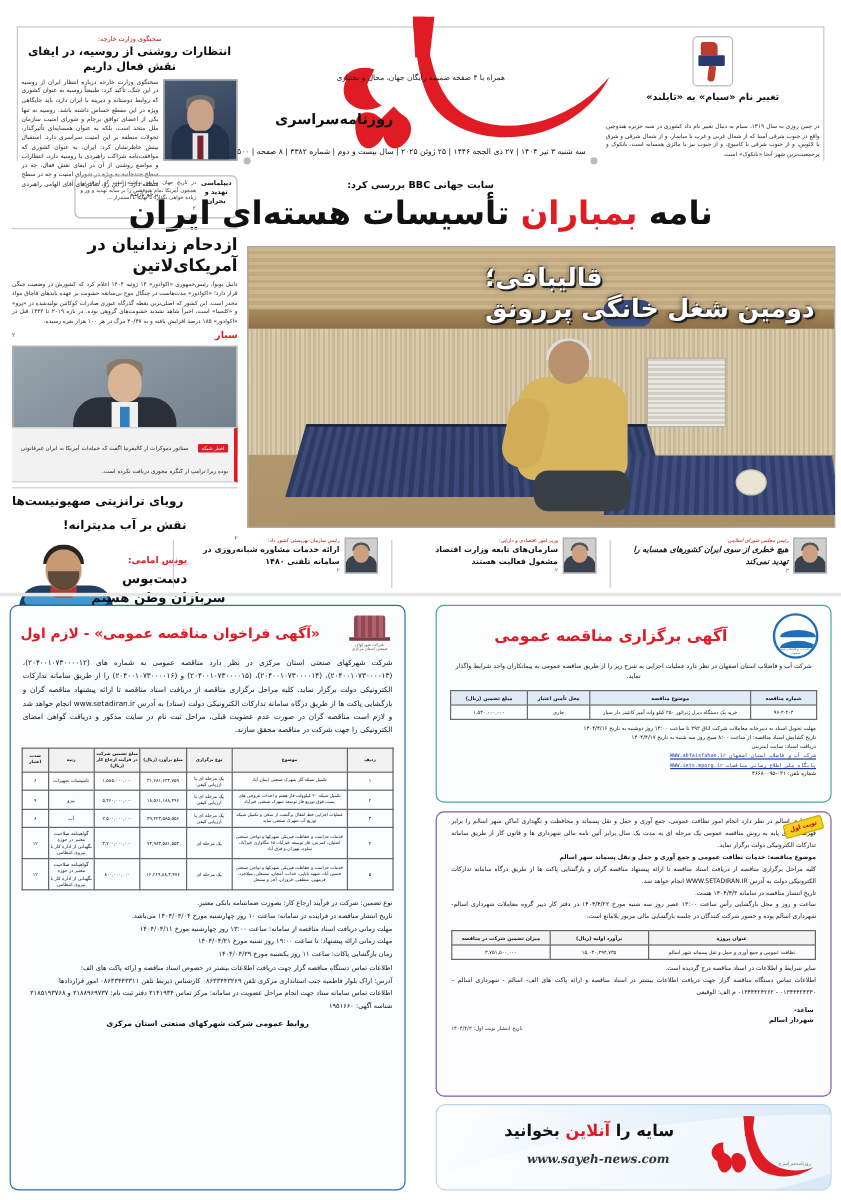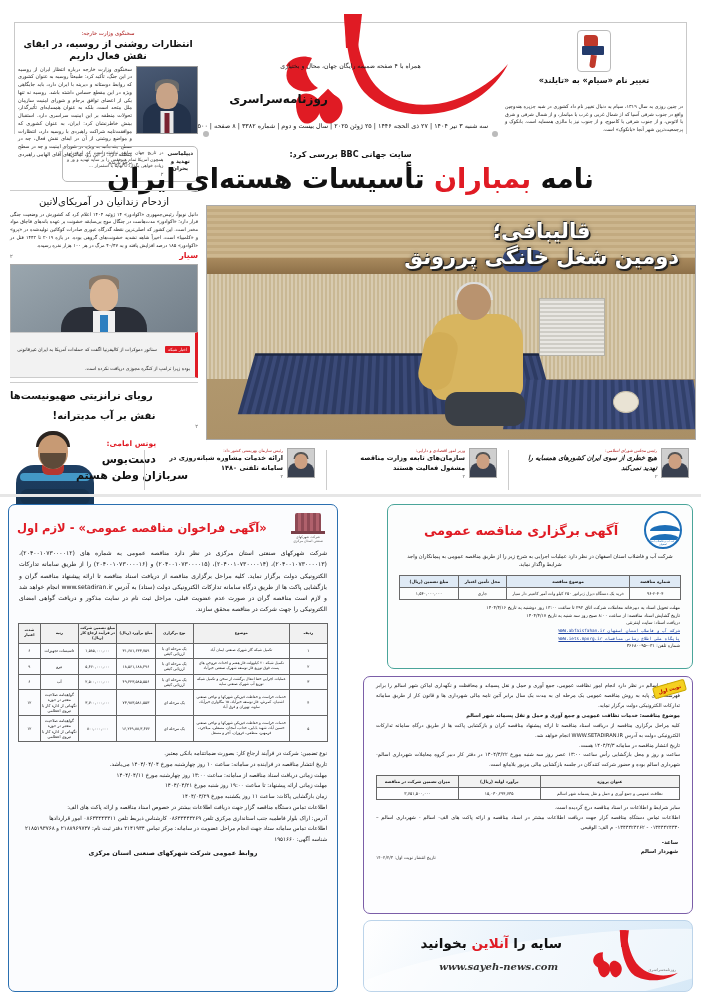--- a/index.html
+++ b/index.html
@@ -107,30 +107,30 @@
   .hero .person { position:absolute; left:218px; top:78px; width:110px; height:140px; }
   .hero .p-head { position:absolute; left:32px; top:0; width:34px; height:36px; border-radius:50%; background:#b9936f; }
   .hero .p-hair { position:absolute; left:30px; top:-2px; width:38px; height:18px; border-radius:19px 19px 0 0; background:#ddd; }
   .hero .p-torso { position:absolute; left:6px; top:30px; width:92px; height:86px; border-radius:26px 26px 14px 14px; background:#d8b55f; }
   .hero .p-arm { position:absolute; left:-4px; top:48px; width:34px; height:58px; border-radius:16px; background:#d2ad56; transform:rotate(12deg); }
   .hero .p-leg { position:absolute; left:20px; top:108px; width:80px; height:34px; border-radius:12px; background:#3a3f46; }
   .hero .basket { position:absolute; right:56px; bottom:26px; width:26px; height:22px; border-radius:50%; background:#e9e3d4; border:1px solid #c9c0aa; }
   .hero .pattern { position:absolute; right:90px; top:92px; width:66px; height:58px; background:repeating-linear-gradient(0deg,#e9e7e2 0 2px,#cfcdc6 2px 4px); border:1px solid #b5b2a8; }
   .hero .bluepile { position:absolute; right:152px; top:44px; width:40px; height:22px; border-radius:8px; background:#3b4f86; }
 
-  .hero-caption { position:absolute; right:16px; top:12px; text-align:center; }
+  .hero-caption { position:absolute; right:16px; top:12px; text-align:left; }
   .hero-caption div {
     font-size:21px; font-weight:bold; color:#fff; line-height:1.25;
     text-shadow: 1.6px 1.6px 0 #222, -0.6px -0.6px 0 #333, 0 0 5px rgba(0,0,0,.6);
   }
 
   
   .lc { position:absolute; left:10px; top:186px; width:188px; }
   .lc-hr { height:0.6px; background:#ccc; margin:4px 0; }
-  .lc-head { font-size:10px; font-weight:normal; color:#111; text-align:center; line-height:1.3; }
+  .lc-head { font-size:14px; font-weight:bold; color:#111; line-height:1.3; }
   .lc-text { font-size:4.8px; line-height:1.62; color:#222; text-align:justify; margin-top:3px; }
   .lc-tag { display:flex; align-items:center; justify-content:space-between; margin-top:2px; }
   .lc-tag .mini-logo { font-size:8px; color:#e01b24; font-weight:bold; }
 
   .lc-photo { width:100%; height:88px; background:linear-gradient(150deg,#9aa6ae,#6f7b86); position:relative; overflow:hidden; margin-top:4px; border:0.5px solid #aaa;}
   .lc-photo .h { position:absolute; left:50%; top:14px; transform:translateX(-50%); width:28px; height:32px; border-radius:48% 48% 42% 42%; background:#d9b595; }
   .lc-photo .hr2 { position:absolute; left:50%; top:10px; transform:translateX(-50%); width:30px; height:14px; border-radius:50% 50% 0 0; background:#8a7a6a; }
   .lc-photo .b { position:absolute; left:50%; bottom:0; transform:translateX(-50%); width:86px; height:44px; border-radius:22px 22px 0 0; background:#2b2f38; }
   .lc-photo .s { position:absolute; left:50%; bottom:0; transform:translateX(-50%); width:22px; height:40px; background:#f0f0f0; }
   .lc-photo .t { position:absolute; left:50%; bottom:0; transform:translateX(-50%); width:8px; height:36px; background:#2d7fc0; }
@@ -191,21 +191,21 @@
 
   table.t { width:calc(100% - 18px); margin:8px auto 0 auto; border-collapse:collapse; table-layout:fixed; }
   table.t th, table.t td { border:0.5px solid #666; font-size:3.9px; line-height:1.35; padding:2px 1px; text-align:center; color:#111; vertical-align:middle; }
   table.t th { background:#f1f1f1; font-weight:bold; font-size:3.7px; }
   table.t td.subj { font-size:3.7px; }
 
   .ad-left-foot { font-size:5.5px; line-height:1.95; color:#111; padding:6px 10px 0 10px; text-align:justify; }
   .ad-left-sign { font-size:6.4px; font-weight:bold; color:#111; text-align:center; padding:4px 10px 6px 10px; }
 
   
-  .ad-r1 { right:8px; top:4px; width:306px; height:165px; border-color:#4aa59a; background:#fcfdfd; }
+  .ad-r1 { right:8px; top:4px; width:330px; height:165px; border-color:#4aa59a; background:#fcfdfd; }
   .ad-r1-head { display:flex; align-items:center; justify-content:space-between; padding:6px 10px 0 10px; }
   .ad-r1-title { font-size:13px; font-weight:bold; color:#e01b24; flex:1; text-align:center; }
   .logo-water { width:38px; height:38px; border-radius:50%; border:2px solid #1e6fb8; position:relative; overflow:hidden; background:#fff; flex:0 0 38px; }
   .logo-water .w1 { position:absolute; left:4px; top:12px; width:30px; height:6px; background:#1e6fb8; border-radius:50%/100% 100% 0 0; }
   .logo-water .w2 { position:absolute; left:4px; top:21px; width:30px; height:6px; background:#1e6fb8; border-radius:50%/100% 100% 0 0; }
   .logo-water .cap2 { position:absolute; left:0; right:0; bottom:1px; font-size:2.6px; text-align:center; color:#1e6fb8; }
   .ad-r1-sub { font-size:5.2px; line-height:1.6; color:#111; text-align:center; padding:3px 14px 0 14px; }
 
   table.t2 { width:calc(100% - 22px); margin:6px auto 0 auto; border-collapse:collapse; table-layout:fixed; }
   table.t2 th, table.t2 td { border:0.5px solid #6a6a6a; font-size:4.2px; padding:3px 2px; text-align:center; color:#111; }
@@ -397,21 +397,21 @@
     <div class="brief-div" style="right:192px"></div>
 
     <div class="brief" style="right:204px; width:160px;">
       <div class="bphoto">
           <div class="bb"></div>
           <div class="bhr"></div>
           <div class="bh"></div>
         </div>
       <div class="btxt">
         <div class="bk">وزیر امور اقتصادی و دارایی:</div>
-        <div class="bh2">سازمان‌های تابعه وزارت مناقصه مشغول فعالیت هستند</div>
+        <div class="bh2">سازمان‌های تابعه وزارت اقتصاد مشغول فعالیت هستند</div>
         <div class="bp">۲</div>
       </div>
     </div>
     <div class="brief-div" style="right:374px"></div>
 
     <div class="brief" style="right:386px; width:160px;">
       <div class="bphoto">
           <div class="bb"></div>
           <div class="bhr"></div>
           <div class="bh"></div>

